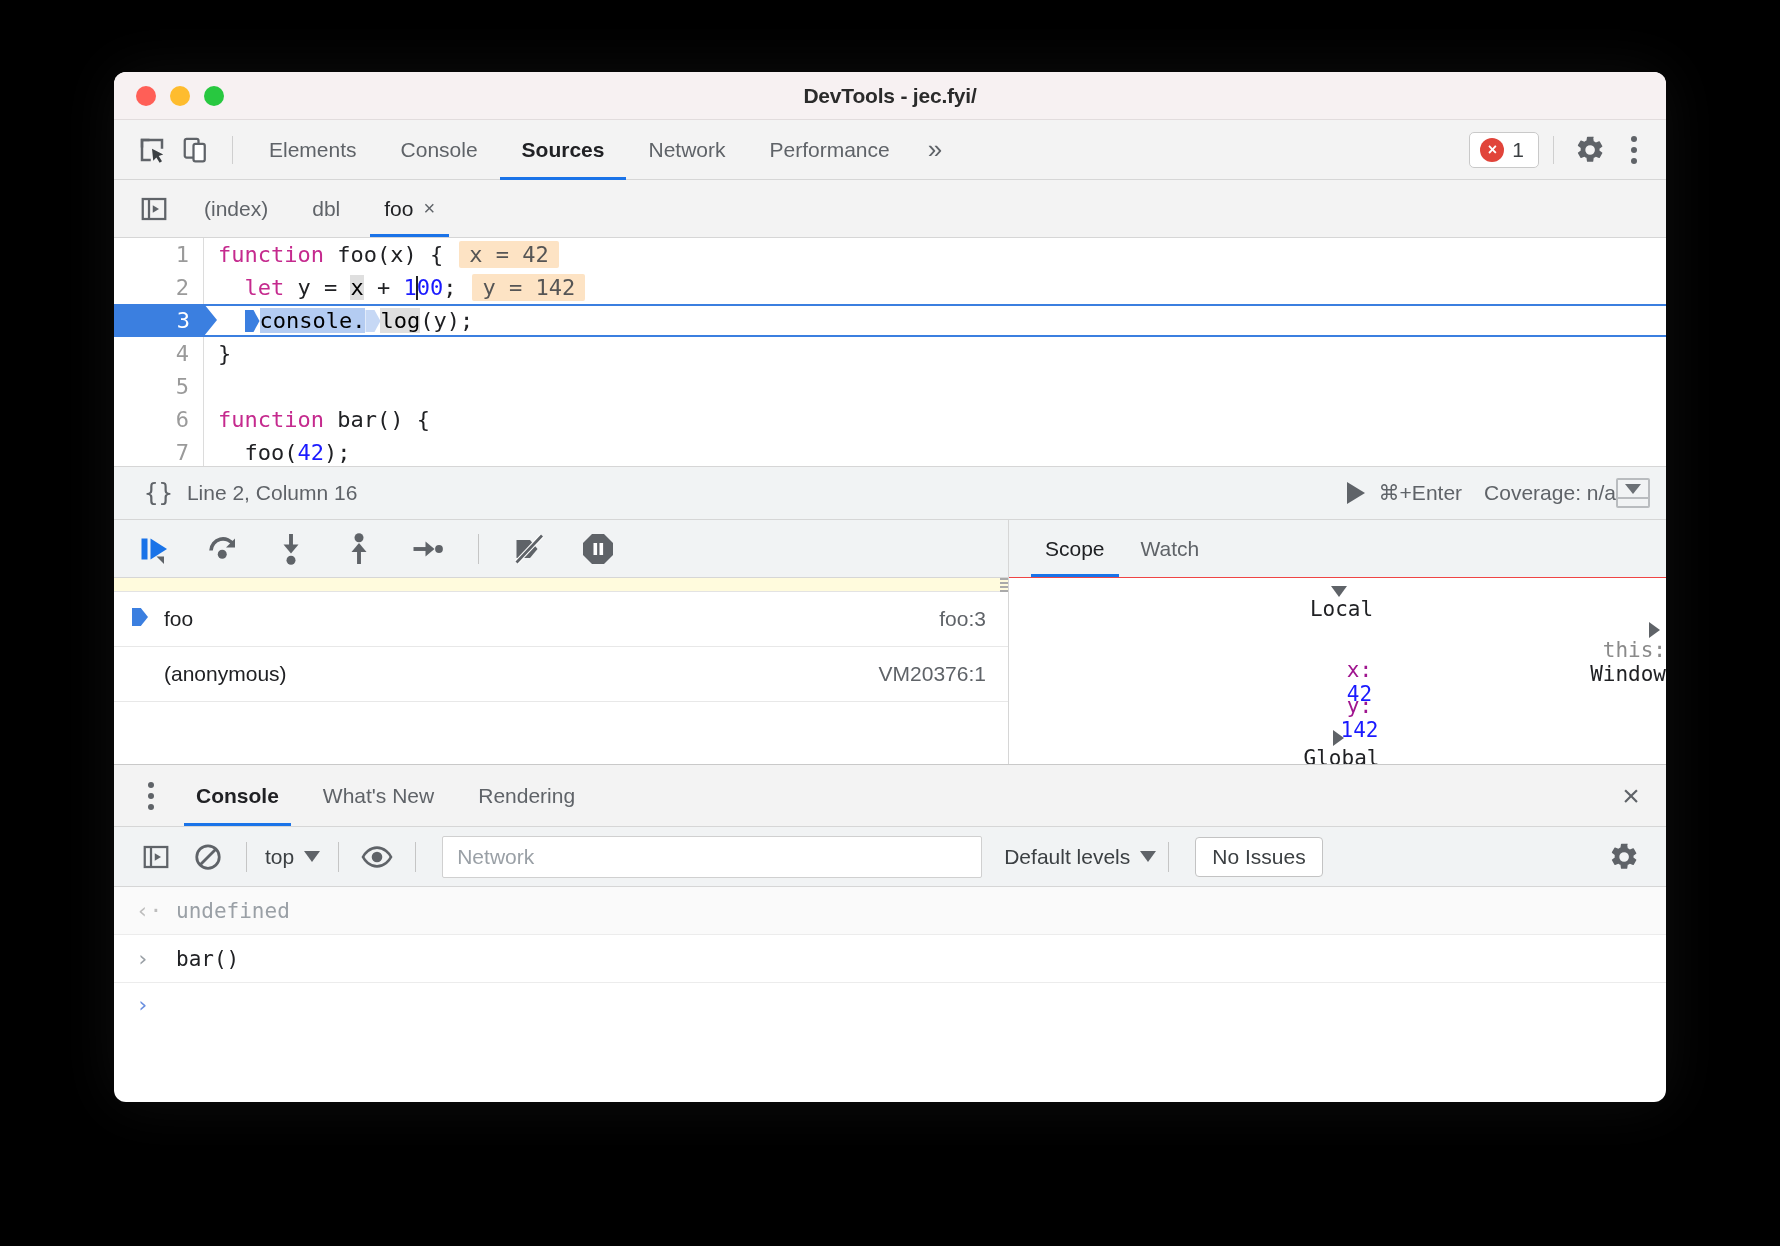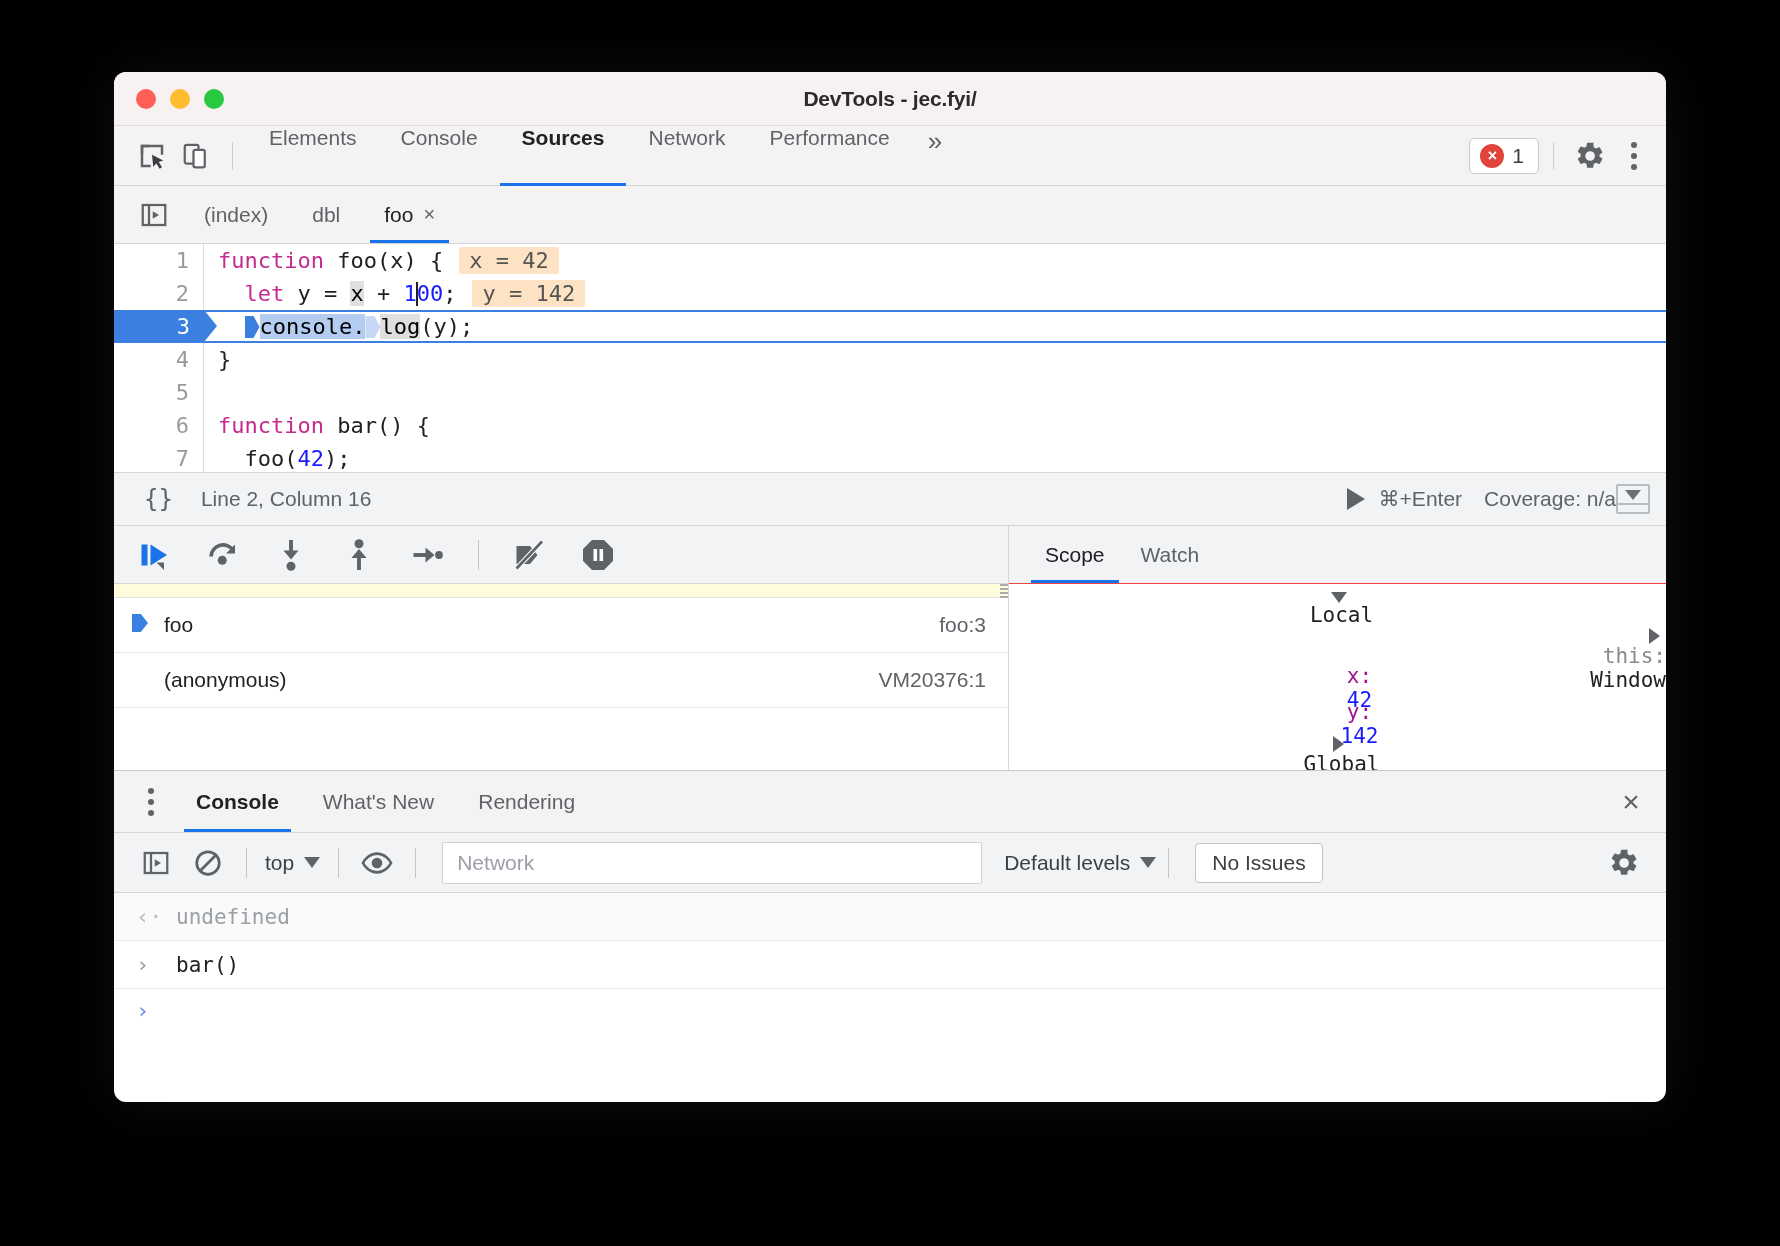--- a/index.html
+++ b/index.html
@@ -18,21 +18,21 @@
   .window {
     position: absolute;
     left: 114px; top: 72px;
     width: 1552px; height: 1030px;
     background: #fff;
     border-radius: 12px;
     overflow: hidden;
     box-shadow: 0 0 60px rgba(255,255,255,0.06);
   }
   .titlebar {
-    height: 54px;
+    height: 48px;
     background: #f7f1f2;
     border-bottom: 1px solid #e2dcdd;
     display: flex; align-items: center;
     position: relative;
   }
   .traffic { display: flex; gap: 14px; margin-left: 22px; }
   .dot { width: 20px; height: 20px; border-radius: 50%; }
   .dot.red { background: #ff5f57; }
   .dot.yellow { background: #febc2e; }
   .dot.green { background: #28c840; }
@@ -52,21 +52,21 @@
   .tb-icon {
     width: 44px; height: 44px;
     display: flex; align-items: center; justify-content: center;
     color: #5f6368;
   }
   .tb-sep {
     width: 1px; height: 28px; background: #cfcfcf; margin: 0 14px;
   }
   .panel-tabs { display: flex; align-items: stretch; height: 60px; }
   .ptab {
-    display: flex; 
+    display: flex; align-items: center;
     padding: 0 22px;
     font-size: 21px; color: #5f6368;
     position: relative;
   }
   .ptab.active { color: #202124; font-weight: bold; }
   .ptab.active::after {
     content: ""; position: absolute; left: 0; right: 0; bottom: 0;
     height: 3px; background: #1a73e8;
   }
   .ptab.more { font-size: 26px; padding: 0 16px; color: #5f6368; }
@@ -164,21 +164,21 @@
     background: #202124; vertical-align: -5px; margin: 0 -1px;
   }
   
   .statusbar {
     height: 54px; background: #f1f3f4;
     border-top: 1px solid #d6d6d6; border-bottom: 1px solid #d6d6d6;
     display: flex; align-items: center; padding: 0 16px;
     font-size: 21px; color: #5f6368;
   }
   .sb-braces { font-family: "DejaVu Sans Mono", monospace; font-size: 24px; color: #5f6368; padding: 0 14px; }
-  .sb-pos { margin-left: 14px; color: #5f6368; }
+  .sb-pos { color: #5f6368; }
   .sb-spacer { flex: 1; }
   .sb-run { display: flex; align-items: center; gap: 14px; margin-right: 22px; }
   .play-tri {
     width: 0; height: 0;
     border-top: 11px solid transparent;
     border-bottom: 11px solid transparent;
     border-left: 18px solid #5f6368;
   }
   .sb-cov { }
   .sb-drawer-btn {

